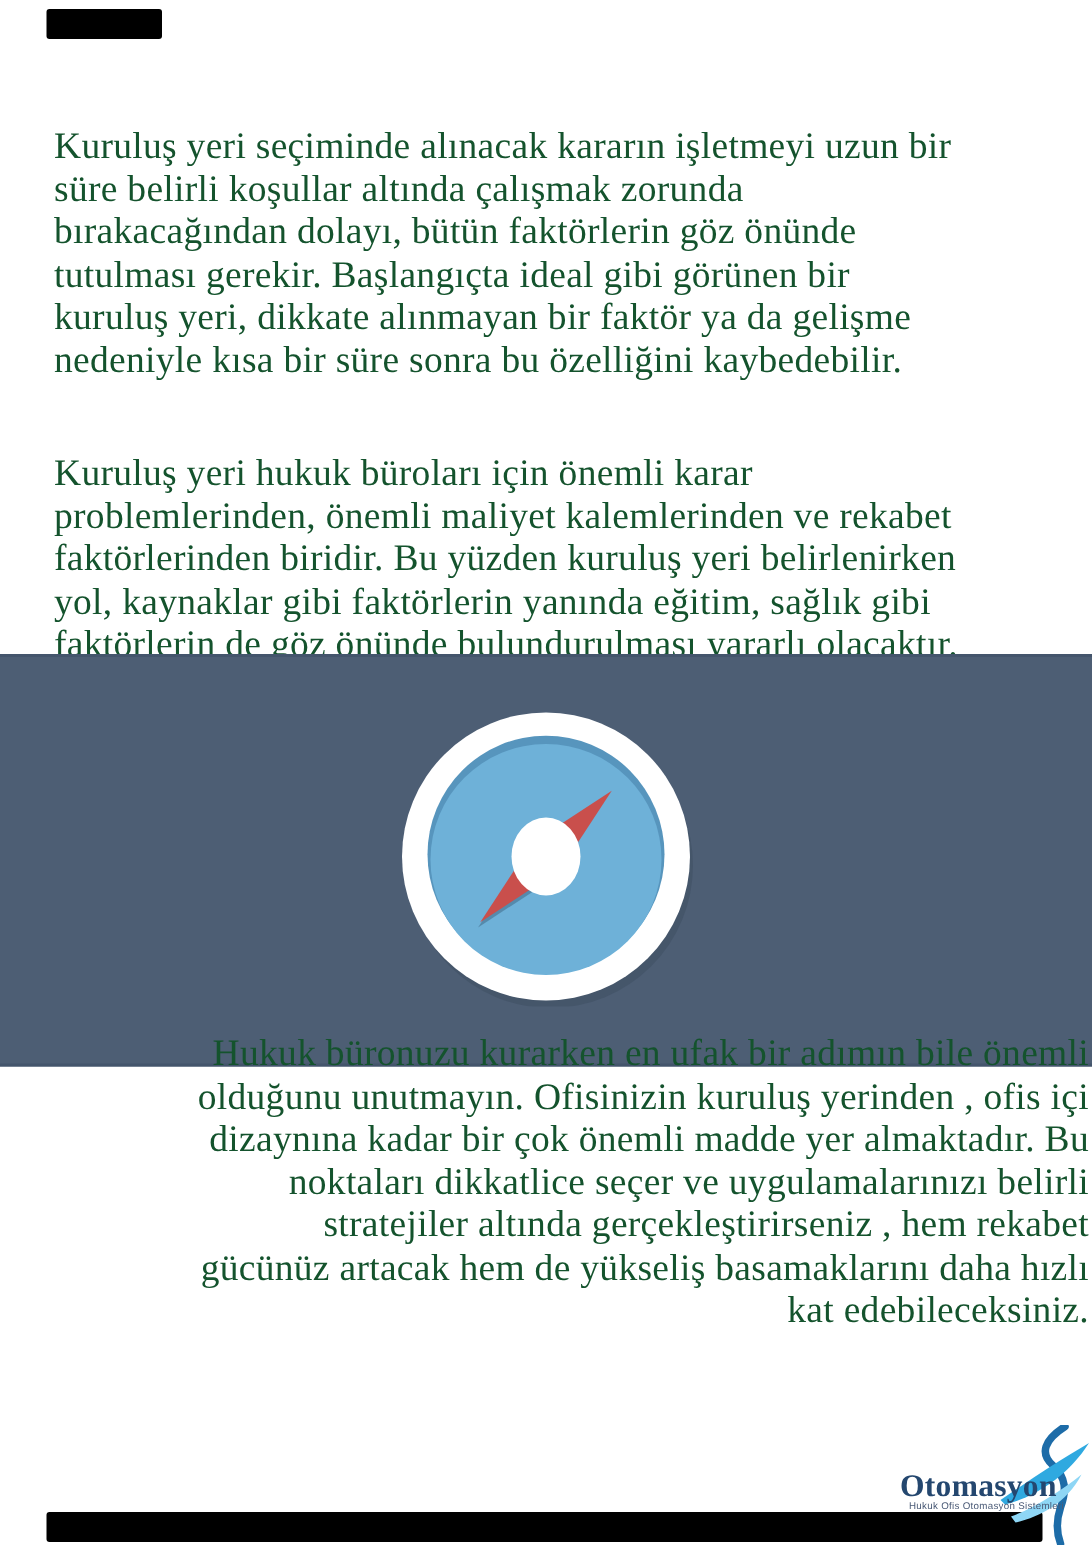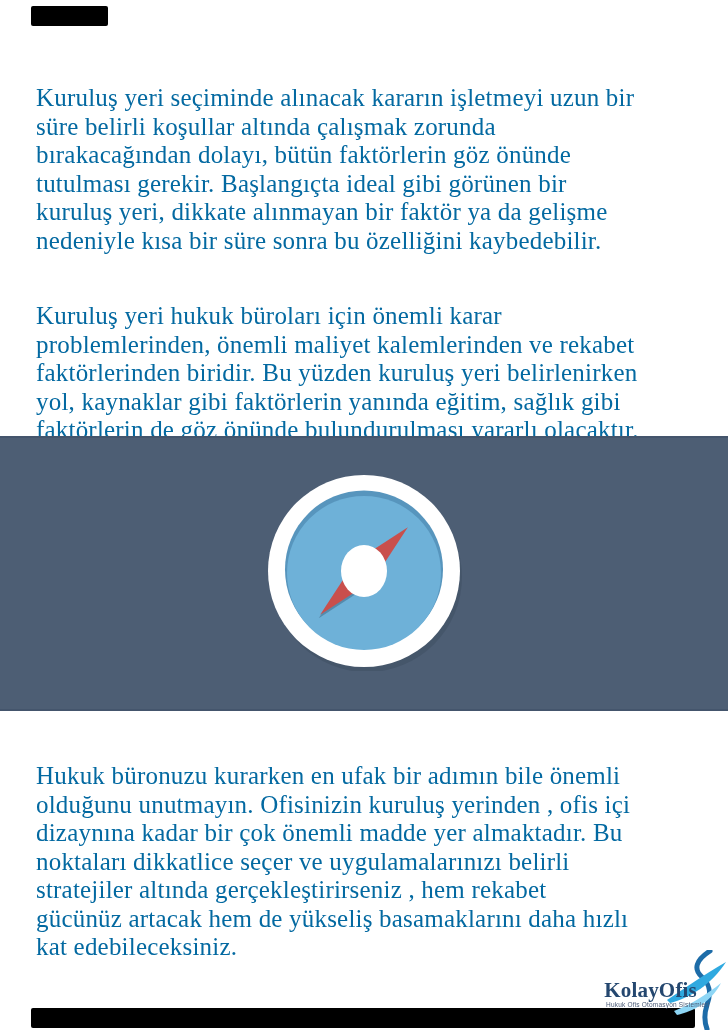--- a/index.html
+++ b/index.html
@@ -20,26 +20,26 @@
   .redaction-top  { left: 31px; top: 6px;    width: 77px;  height: 20px; }
   .redaction-bottom { left: 31px; top: 1008px; width: 664px; height: 20px; }
 
   .para {
     position: absolute;
     left: 36px;
     width: 690px;
     font-size: 25px;
     line-height: 28.5px;
     letter-spacing: 0.2px;
-    color: #0369a1;
+    color: #14532d;
     white-space: pre;
   }
   #para1 { top: 84px; }
   #para2 { top: 302px; }
-  #para3 { top: 762px; }
+  #para3 { top: 689px; text-align: right; }
 
   .banner {
     position: absolute;
     left: 0; top: 436px;
     width: 728px; height: 275px;
     background: #4d5e74;
     border-top: 2px solid #44556c;
     border-bottom: 2px solid #44556c;
     box-sizing: border-box;
   }
@@ -123,17 +123,17 @@
 kat edebileceksiniz.</div>
 
   <div class="redaction redaction-bottom"></div>
 
   <svg class="swoosh" viewBox="0 0 62 80" xmlns="http://www.w3.org/2000/svg">
     <path d="M44,1 C30,10 27,19 36,27 C45,35 45,44 41,55 C38,64 38,71 41,79" fill="none" stroke="#1d6ca8" stroke-width="5" stroke-linecap="round"></path>
     <path d="M1,50 C20,37 38,25 60,12 C46,34 24,48 4,53 Z" fill="#2fa9e0"></path>
     <path d="M8,61 C24,55 40,45 55,33 C45,52 28,61 11,65 Z" fill="#8ed6f5"></path>
   </svg>
 
-  <div class="logo-text">KolayOfis</div>
+  <div class="logo-text">Otomasyon</div>
 
   <div class="logo-tagline">Hukuk Ofis Otomasyon Sistemleri</div>
 
 </div>
 
 </body></html>

